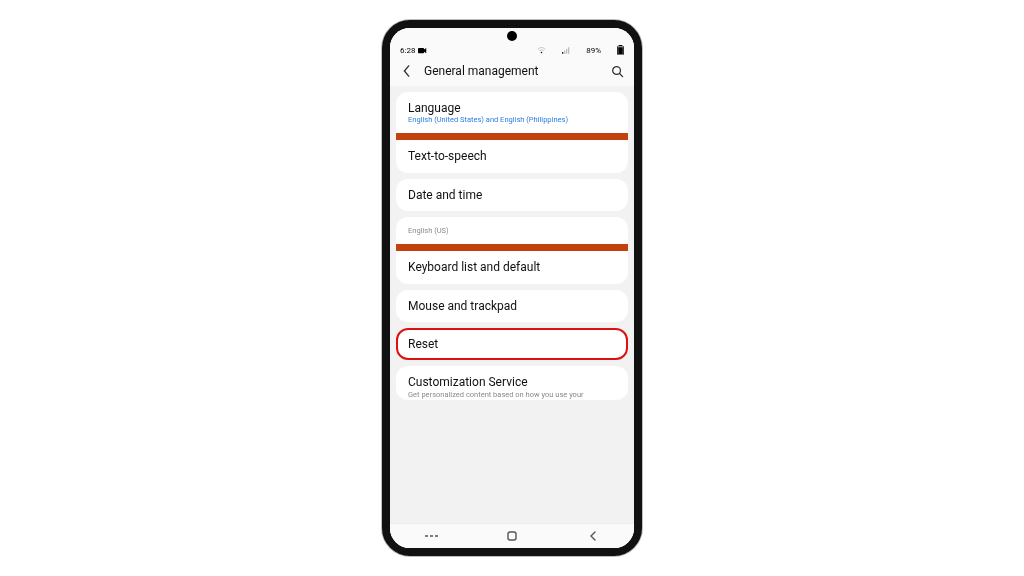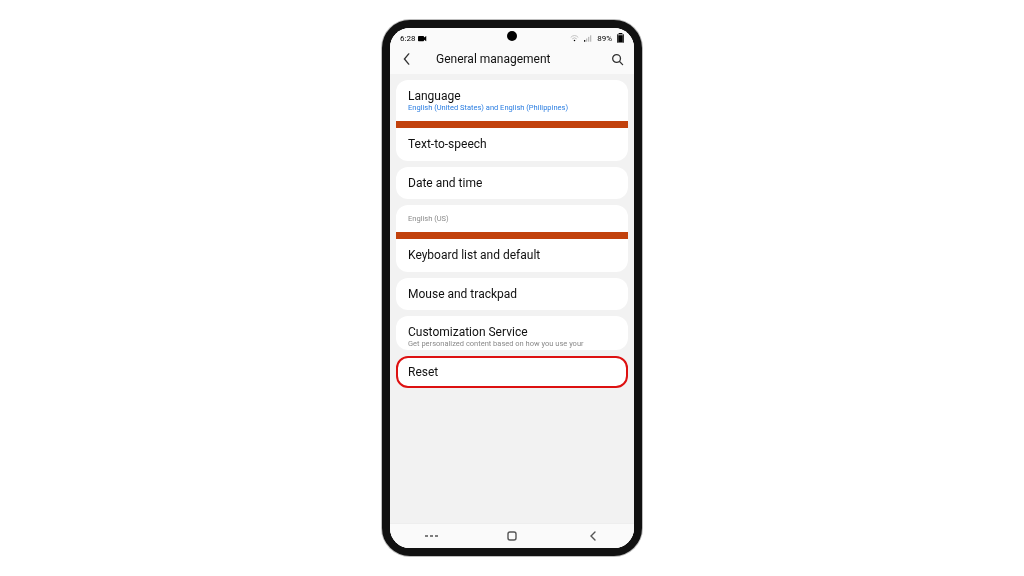--- a/index.html
+++ b/index.html
@@ -1,24 +1,24 @@
 <!DOCTYPE html>
 <html><head>
 <meta charset="utf-8">
 <style>
   html,body{margin:0;padding:0;width:1024px;height:576px;background:#fff;font-family:-apple-system,BlinkMacSystemFont,"Segoe UI",Roboto,Arial,sans-serif;overflow:hidden}
   .stage{position:relative;width:1024px;height:576px;display:flex;align-items:center;justify-content:center}
   .phone-frame{position:relative;width:244px;height:520px;border:8px solid #111;border-radius:28px;background:#f3f3f3;overflow:hidden;box-shadow:0 0 0 1px #bdbdbd}
   .camera-notch{position:absolute;top:3px;left:50%;transform:translateX(-50%);width:10px;height:10px;border-radius:50%;background:#000;z-index:50}
   .screen{position:absolute;inset:0;display:flex;flex-direction:column;background:#f2f2f2}
-  .statusbar{height:16px;padding:2px 10px 0;display:flex;align-items:center;justify-content:space-between;font-size:8px;color:#000;background:#fafafa}
+  .statusbar{height:16px;padding:14px 10px 0;display:flex;align-items:center;justify-content:space-between;font-size:8px;color:#000;background:#fafafa}
   .status-left{display:flex;gap:3px;align-items:center}
-  .status-right{display:flex;gap:5px;align-items:center}
+  .status-right{display:flex;gap:16px;align-items:center}
   .mini-ico{display:inline-flex}
-  .appbar{display:flex;align-items:center;gap:22px;padding:6px 10px 8px;background:#fafafa}
+  .appbar{display:flex;align-items:center;gap:10px;padding:6px 10px 8px;background:#fafafa}
   .appbar .title{font-size:12px;color:#111;flex:1}
   .appbar .back,.appbar .search{width:14px;height:14px;display:flex;align-items:center;justify-content:center;color:#333}
   .content{flex:1;overflow:hidden;padding:0 6px}
   .card{background:#fff;border-radius:12px;margin:6px 0;overflow:hidden}
   .row{padding:9px 12px;border-top:7px solid #c2410c}
   .row:first-child{border-top:none}
   .row .lbl{font-size:12px;color:#111;line-height:1.2}
   .row .sub{font-size:7.5px;color:#8a8a8a;margin-top:0;line-height:1.2}
   .row .sub.link{color:#2a7de1}
   .highlight{outline:2px solid #d11;outline-offset:-2px}
@@ -113,30 +113,30 @@
           </div>
         </div>
 
         <div class="card">
           <div class="row">
             <div class="lbl">Mouse and trackpad</div>
           </div>
         </div>
 
 
+        <div class="card highlight">
+          <div class="row">
+            <div class="lbl">Reset</div>
+          </div>
+        </div>
+
         <div class="card cut">
           <div class="row">
             <div class="lbl">Customization Service</div>
             <div class="sub">Get personalized content based on how you use your</div>
-          </div>
-        </div>
-
-        <div class="card highlight">
-          <div class="row">
-            <div class="lbl">Reset</div>
           </div>
         </div>
 
       </div>
 
       <div class="navbar">
         <div class="nav-btn">
           <svg width="16" height="10" viewBox="0 0 16 10">
               <line x1="2" y1="5" x2="5" y2="5" stroke="#555" stroke-width="1.4"></line>
               <line x1="7" y1="5" x2="10" y2="5" stroke="#555" stroke-width="1.4"></line>

